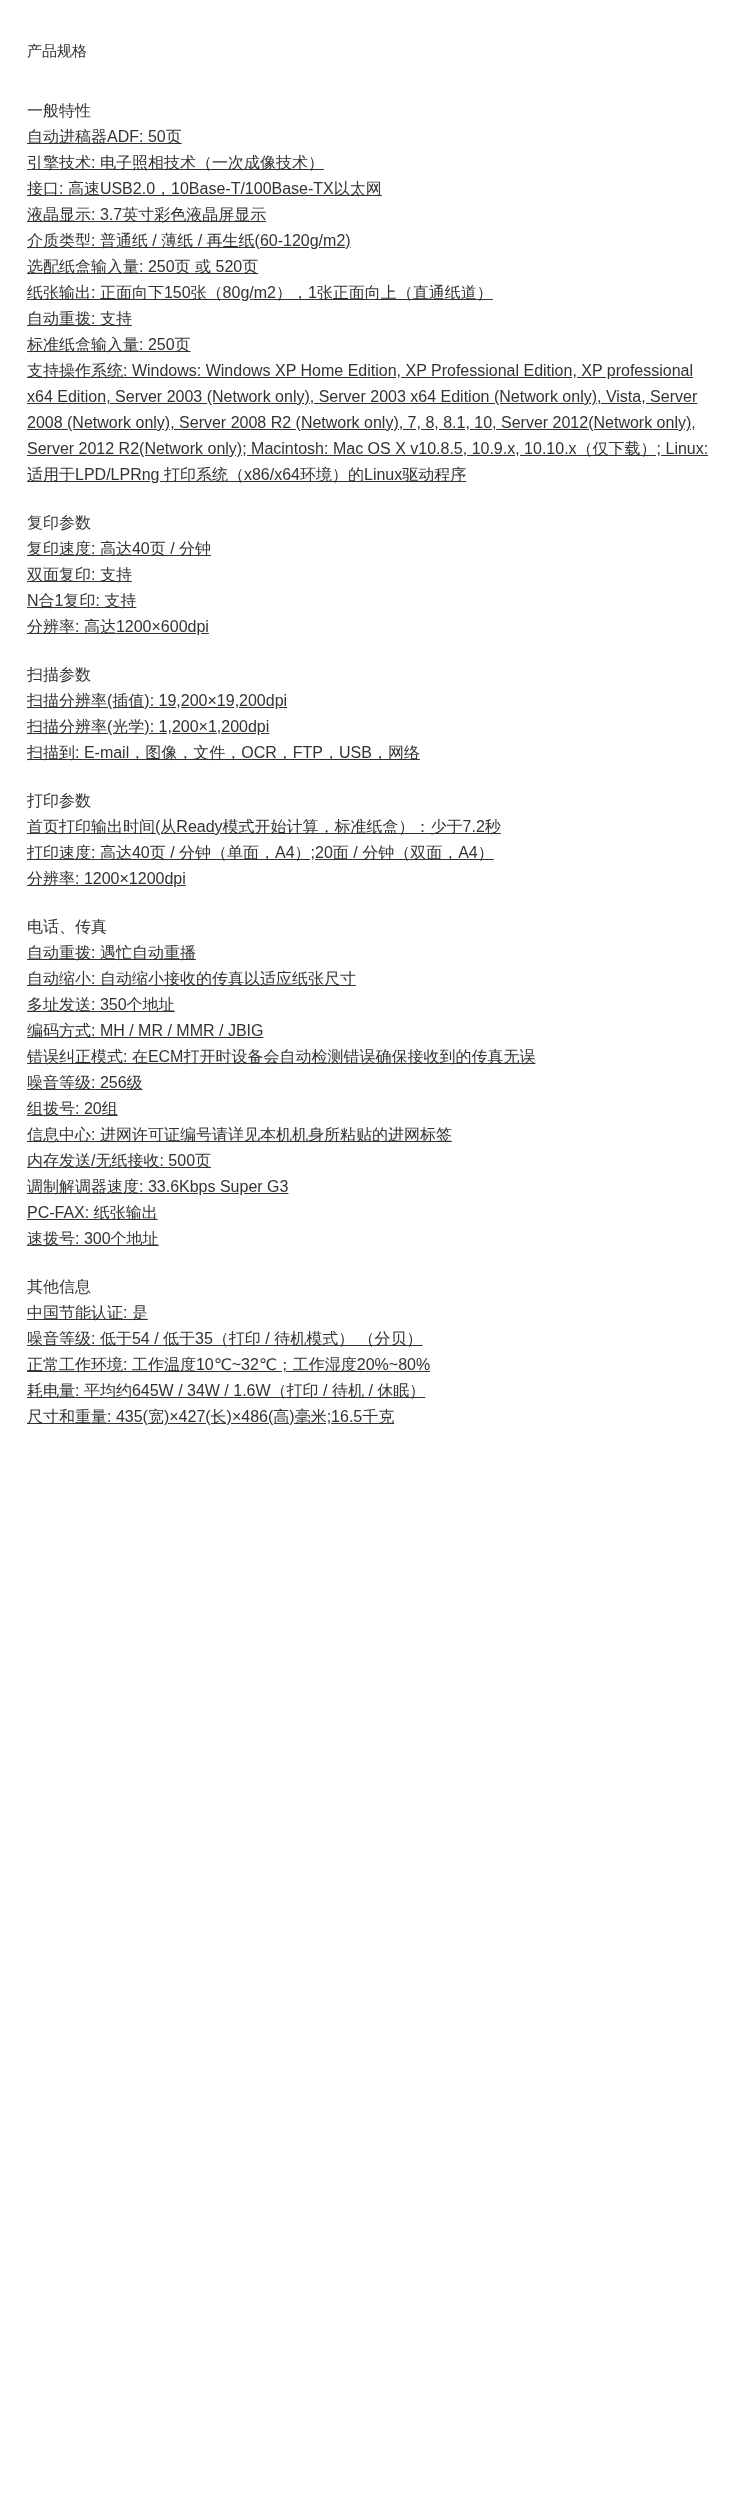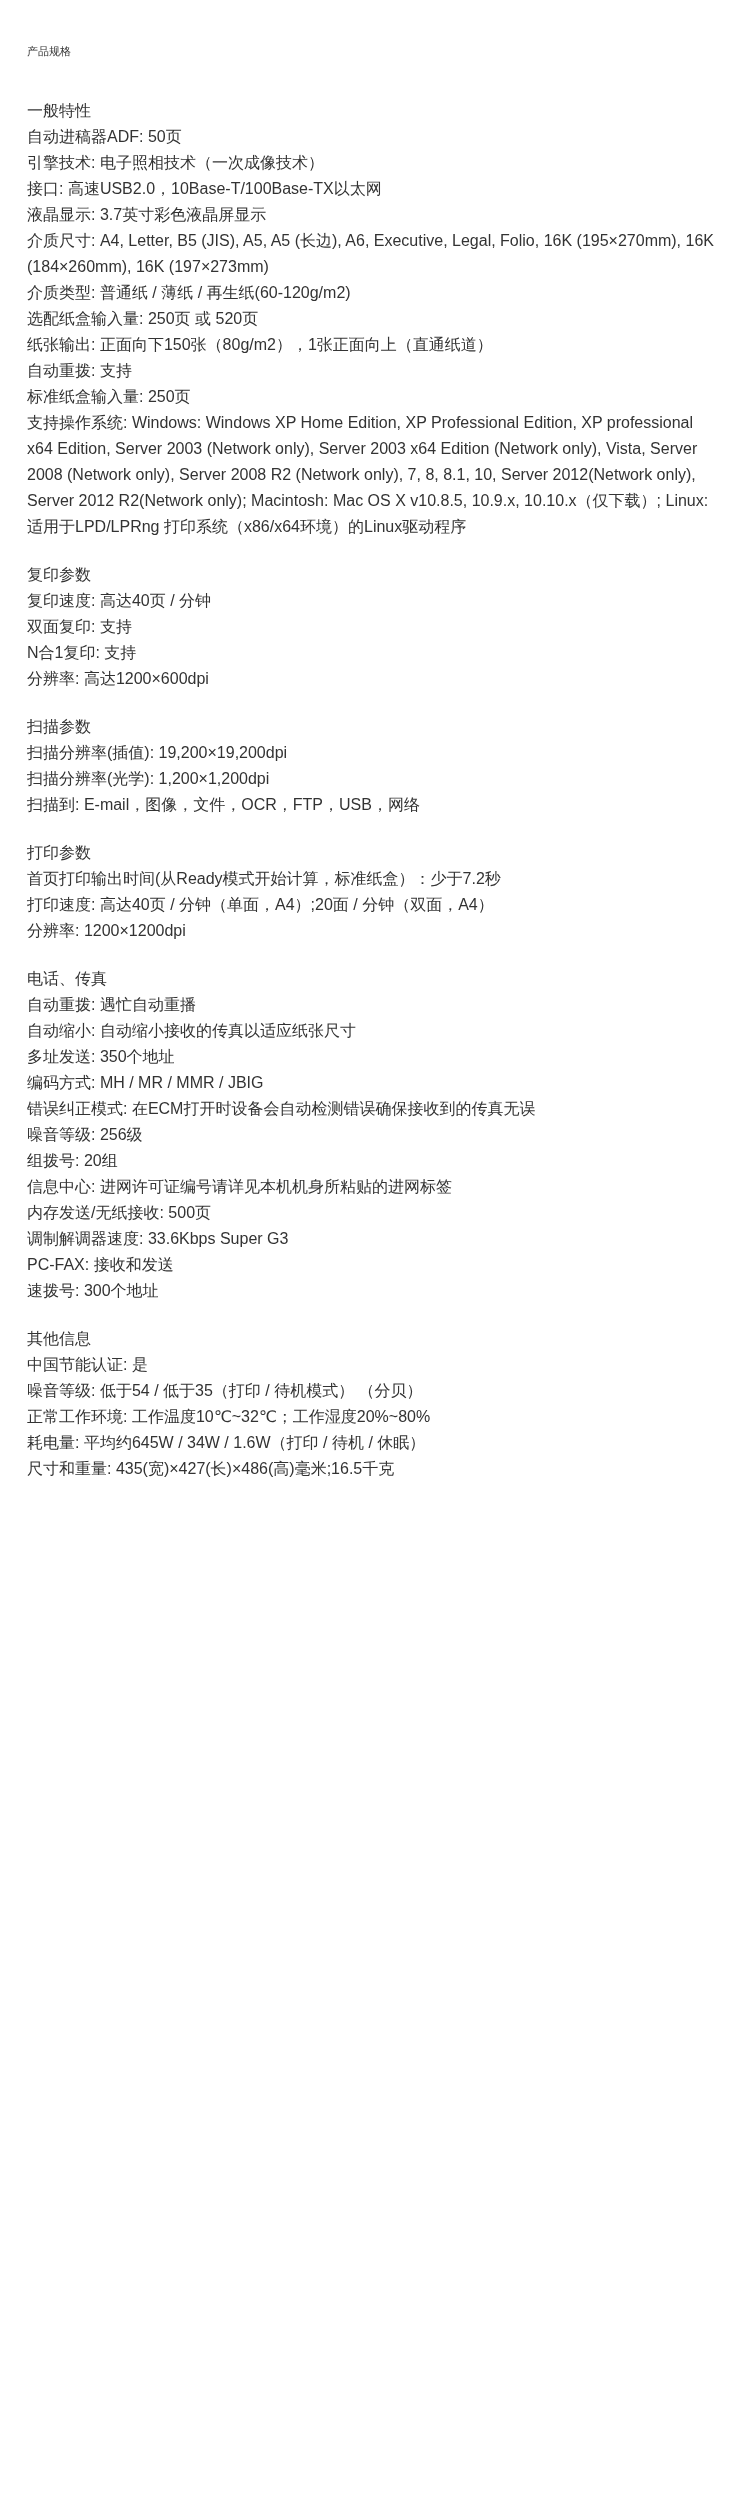--- a/index.html
+++ b/index.html
@@ -15,49 +15,49 @@
   .page {
     box-sizing: border-box;
     width: 750px;
     padding: 38px 23px 0 27px;
     color: #333333;
     font-size: 16px;
     line-height: 26px;
   }
   .title {
     margin: 0 0 34px 0;
-    font-size: 11px;
+    font-size: 15px;
     font-weight: normal;
     line-height: 26px;
   }
   .section {
     margin: 0 12px 22px 0;
   }
   .section-heading {
     font-weight: normal;
     line-height: 26px;
   }
   .spec-line {
     line-height: 26px;
     word-wrap: break-word;
+    text-decoration: underline;
   }
 </style>
 </head>
 <body>
 
 <div class="page">
   <h1 class="title">产品规格</h1>
   <div id="sections">
       <div class="section">
         <div class="section-heading">一般特性</div>
         <div class="spec-line">自动进稿器ADF: 50页</div>
         <div class="spec-line">引擎技术: 电子照相技术（一次成像技术）</div>
         <div class="spec-line">接口: 高速USB2.0，10Base-T/100Base-TX以太网</div>
         <div class="spec-line">液晶显示: 3.7英寸彩色液晶屏显示</div>
-        <div class="spec-line">介质尺寸: A4, Letter, B5 (JIS), A5, A5 (长边), A6, Executive, Legal, Folio, 16K (195×270mm), 16K (184×260mm), 16K (197×273mm)</div>
         <div class="spec-line">介质类型: 普通纸 / 薄纸 / 再生纸(60-120g/m2)</div>
         <div class="spec-line">选配纸盒输入量: 250页 或 520页</div>
         <div class="spec-line">纸张输出: 正面向下150张（80g/m2），1张正面向上（直通纸道）</div>
         <div class="spec-line">自动重拨: 支持</div>
         <div class="spec-line">标准纸盒输入量: 250页</div>
         <div class="spec-line">支持操作系统: Windows: Windows XP Home Edition, XP Professional Edition, XP professional x64 Edition, Server 2003 (Network only), Server 2003 x64 Edition (Network only), Vista, Server 2008 (Network only), Server 2008 R2 (Network only), 7, 8, 8.1, 10, Server 2012(Network only), Server 2012 R2(Network only); Macintosh: Mac OS X v10.8.5, 10.9.x, 10.10.x（仅下载）; Linux: 适用于LPD/LPRng 打印系统（x86/x64环境）的Linux驱动程序</div>
       </div>
       <div class="section">
         <div class="section-heading">复印参数</div>
         <div class="spec-line">复印速度: 高达40页 / 分钟</div>
@@ -82,21 +82,21 @@
         <div class="spec-line">自动重拨: 遇忙自动重播</div>
         <div class="spec-line">自动缩小: 自动缩小接收的传真以适应纸张尺寸</div>
         <div class="spec-line">多址发送: 350个地址</div>
         <div class="spec-line">编码方式: MH / MR / MMR / JBIG</div>
         <div class="spec-line">错误纠正模式: 在ECM打开时设备会自动检测错误确保接收到的传真无误</div>
         <div class="spec-line">噪音等级: 256级</div>
         <div class="spec-line">组拨号: 20组</div>
         <div class="spec-line">信息中心: 进网许可证编号请详见本机机身所粘贴的进网标签</div>
         <div class="spec-line">内存发送/无纸接收: 500页</div>
         <div class="spec-line">调制解调器速度: 33.6Kbps Super G3</div>
-        <div class="spec-line">PC-FAX: 接收和发送</div>
+        <div class="spec-line">PC-FAX: 纸张输出</div>
         <div class="spec-line">速拨号: 300个地址</div>
       </div>
       <div class="section">
         <div class="section-heading">其他信息</div>
         <div class="spec-line">中国节能认证: 是</div>
         <div class="spec-line">噪音等级: 低于54 / 低于35（打印 / 待机模式） （分贝）</div>
         <div class="spec-line">正常工作环境: 工作温度10℃~32℃；工作湿度20%~80%</div>
         <div class="spec-line">耗电量: 平均约645W / 34W / 1.6W（打印 / 待机 / 休眠）</div>
         <div class="spec-line">尺寸和重量: 435(宽)×427(长)×486(高)毫米;16.5千克</div>
       </div>

